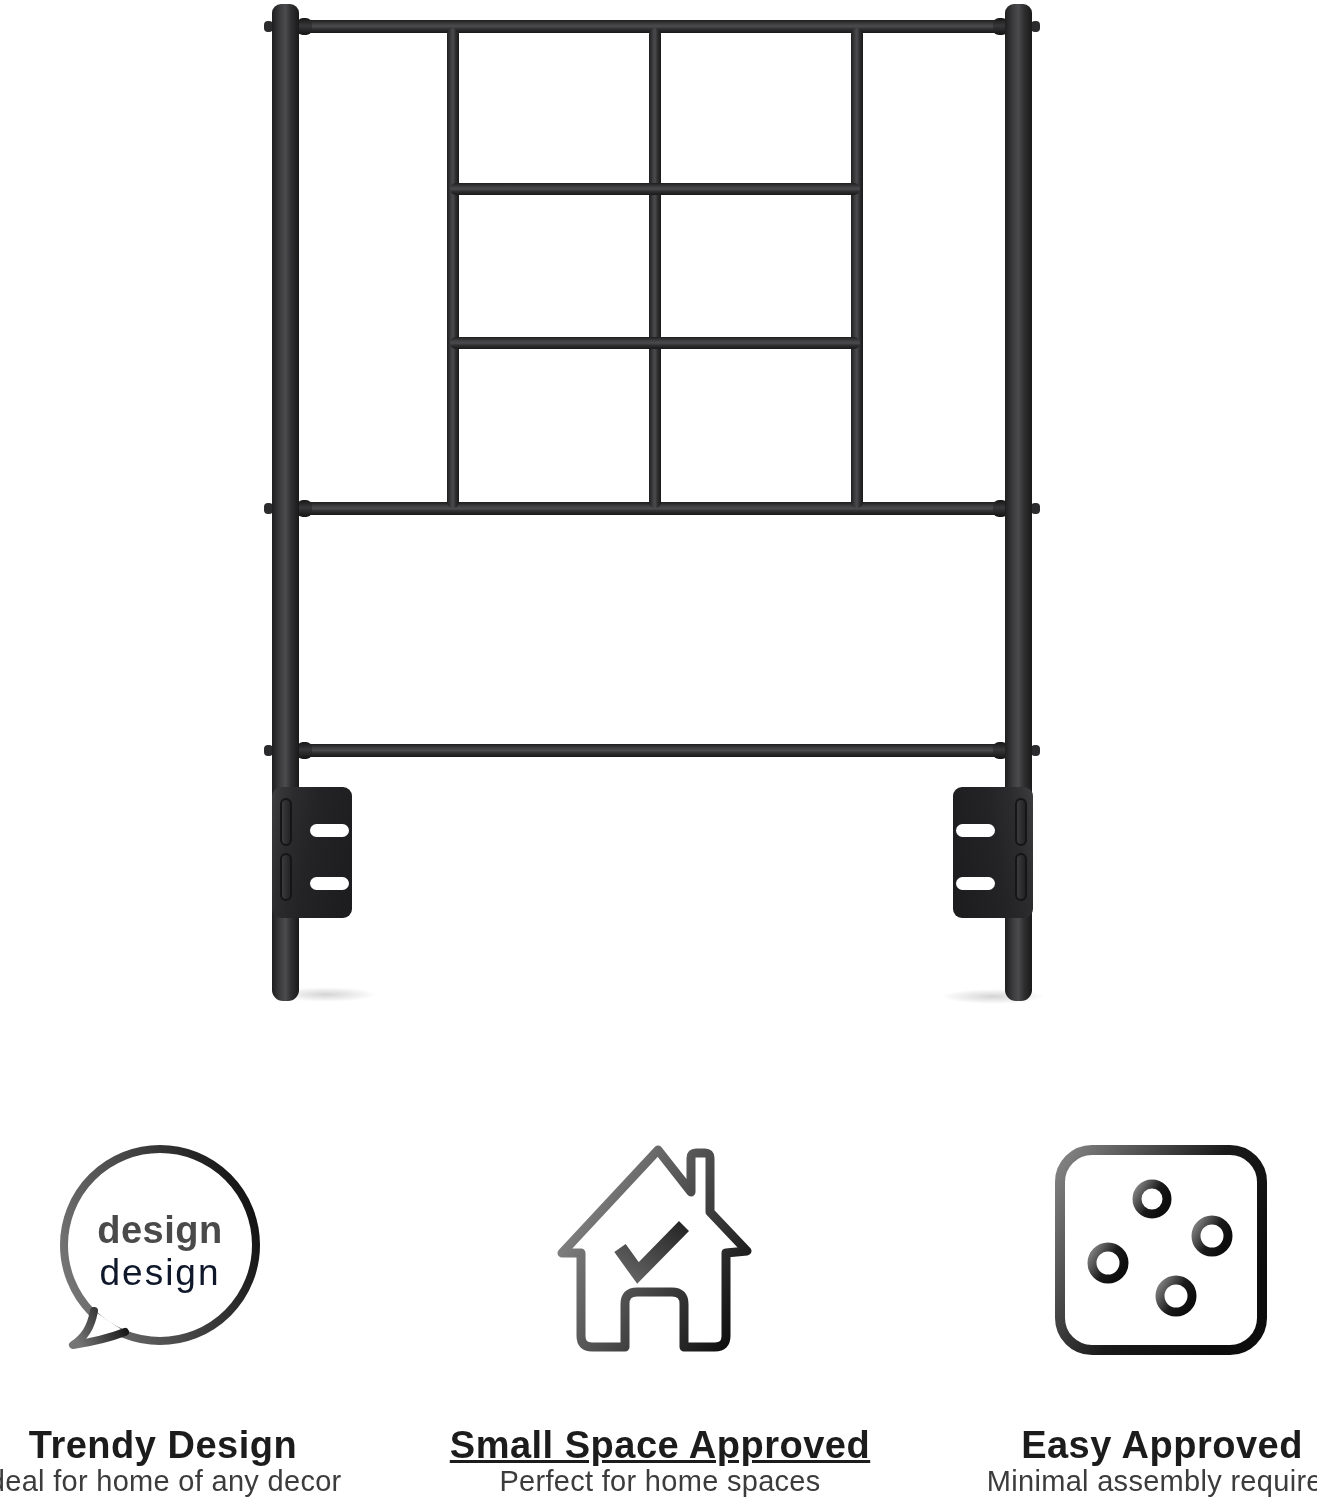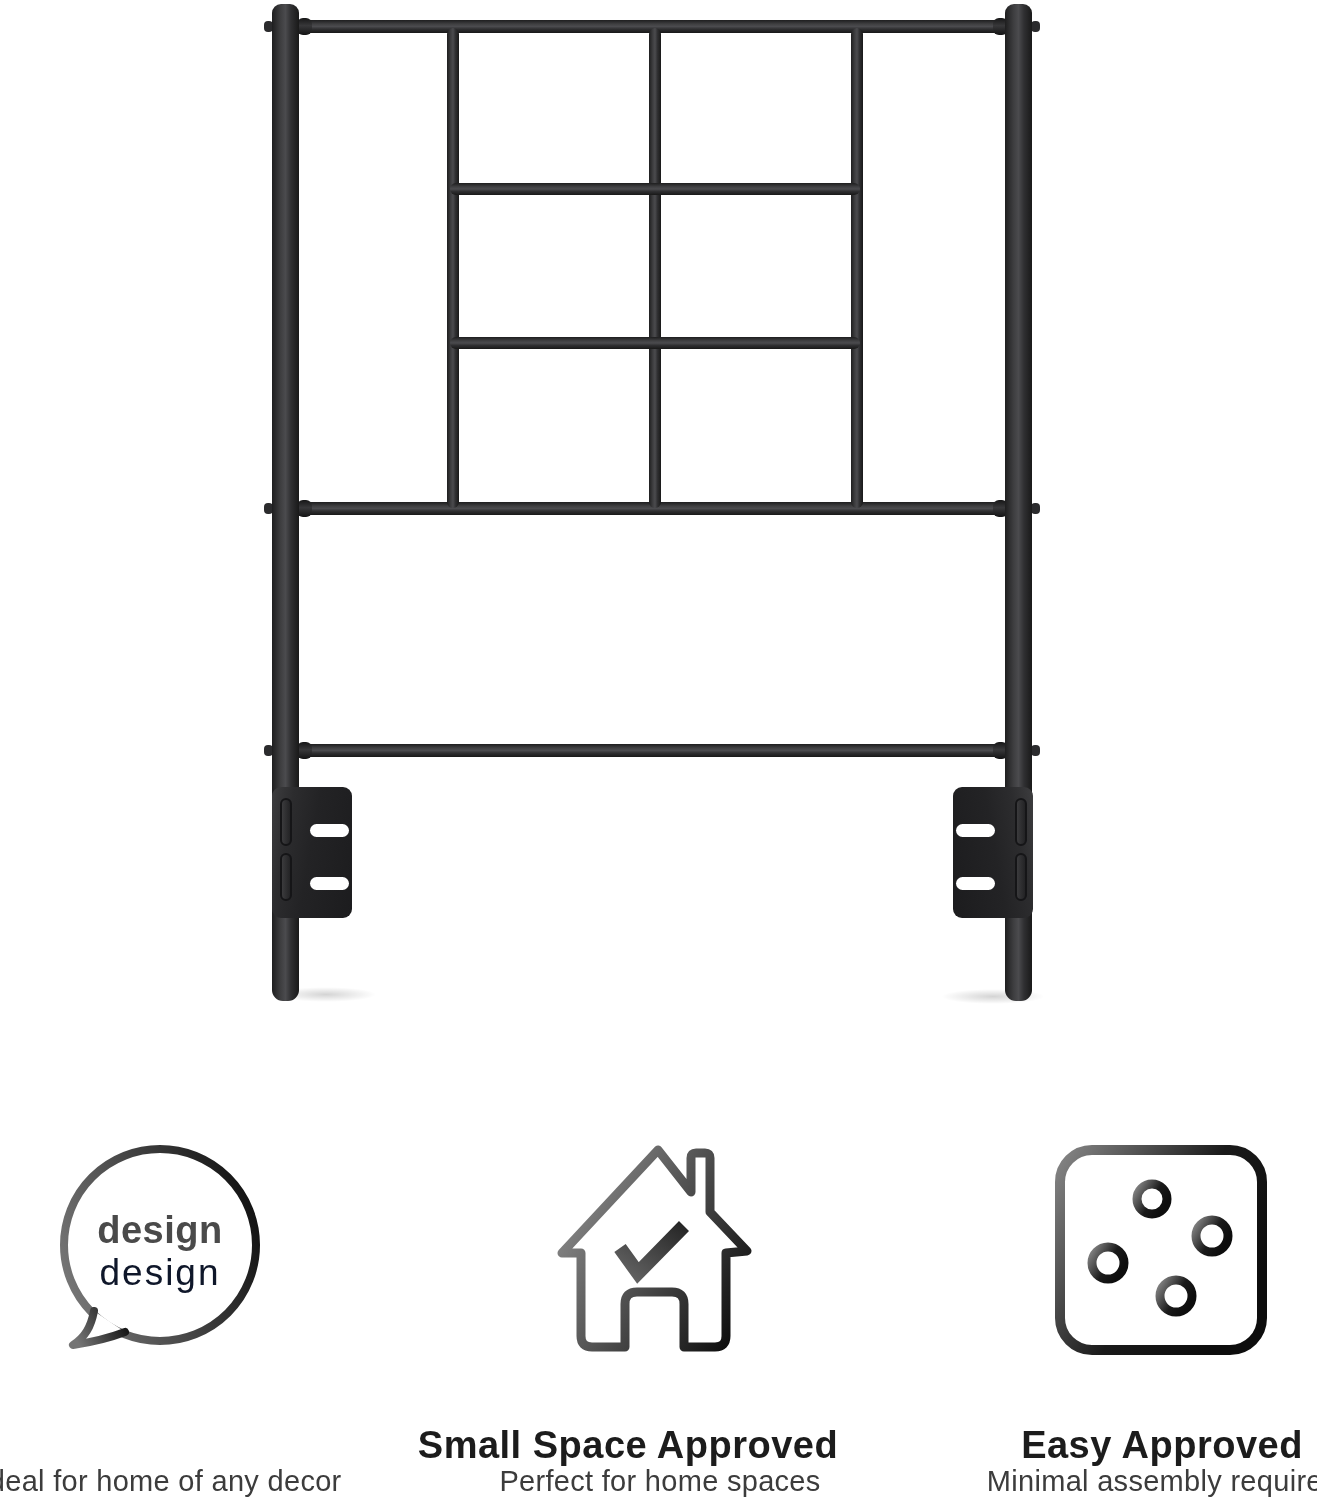--- a/index.html
+++ b/index.html
@@ -124,21 +124,22 @@
     </defs>
     <rect x="5" y="5" width="202" height="200" rx="32" fill="none" stroke="url(#gPuz)" stroke-width="10"></rect>
     <line x1="106" y1="5" x2="106" y2="205" stroke="url(#gPuz)" stroke-width="9"></line>
     <line x1="5" y1="104" x2="207" y2="104" stroke="url(#gPuz)" stroke-width="9"></line>
     <circle cx="97" cy="54" r="15" fill="#ffffff" stroke="url(#gPuz)" stroke-width="9"></circle>
     <circle cx="157" cy="91" r="16" fill="#ffffff" stroke="url(#gPuz)" stroke-width="9"></circle>
     <circle cx="53" cy="118" r="16" fill="#ffffff" stroke="url(#gPuz)" stroke-width="9"></circle>
     <circle cx="121" cy="151" r="16" fill="#ffffff" stroke="url(#gPuz)" stroke-width="9"></circle>
   </svg>
 
+  <div class="ftitle" style="left:163px;">Trendy Design</div>
   <div class="fsub" style="left:161px;">Ideal for home of any decor</div>
 
-  <div class="ftitle" style="left:628px;">Small Space Approved</div>
+  <div class="ftitle" style="left:660px;text-decoration:underline;">Small Space Approved</div>
   <div class="fsub" style="left:660px;">Perfect for home spaces</div>
 
   <div class="ftitle" style="left:1162px;">Easy Approved</div>
   <div class="fsub" style="left:1163px;">Minimal assembly required</div>
 
 </div>
 
 </body></html>

